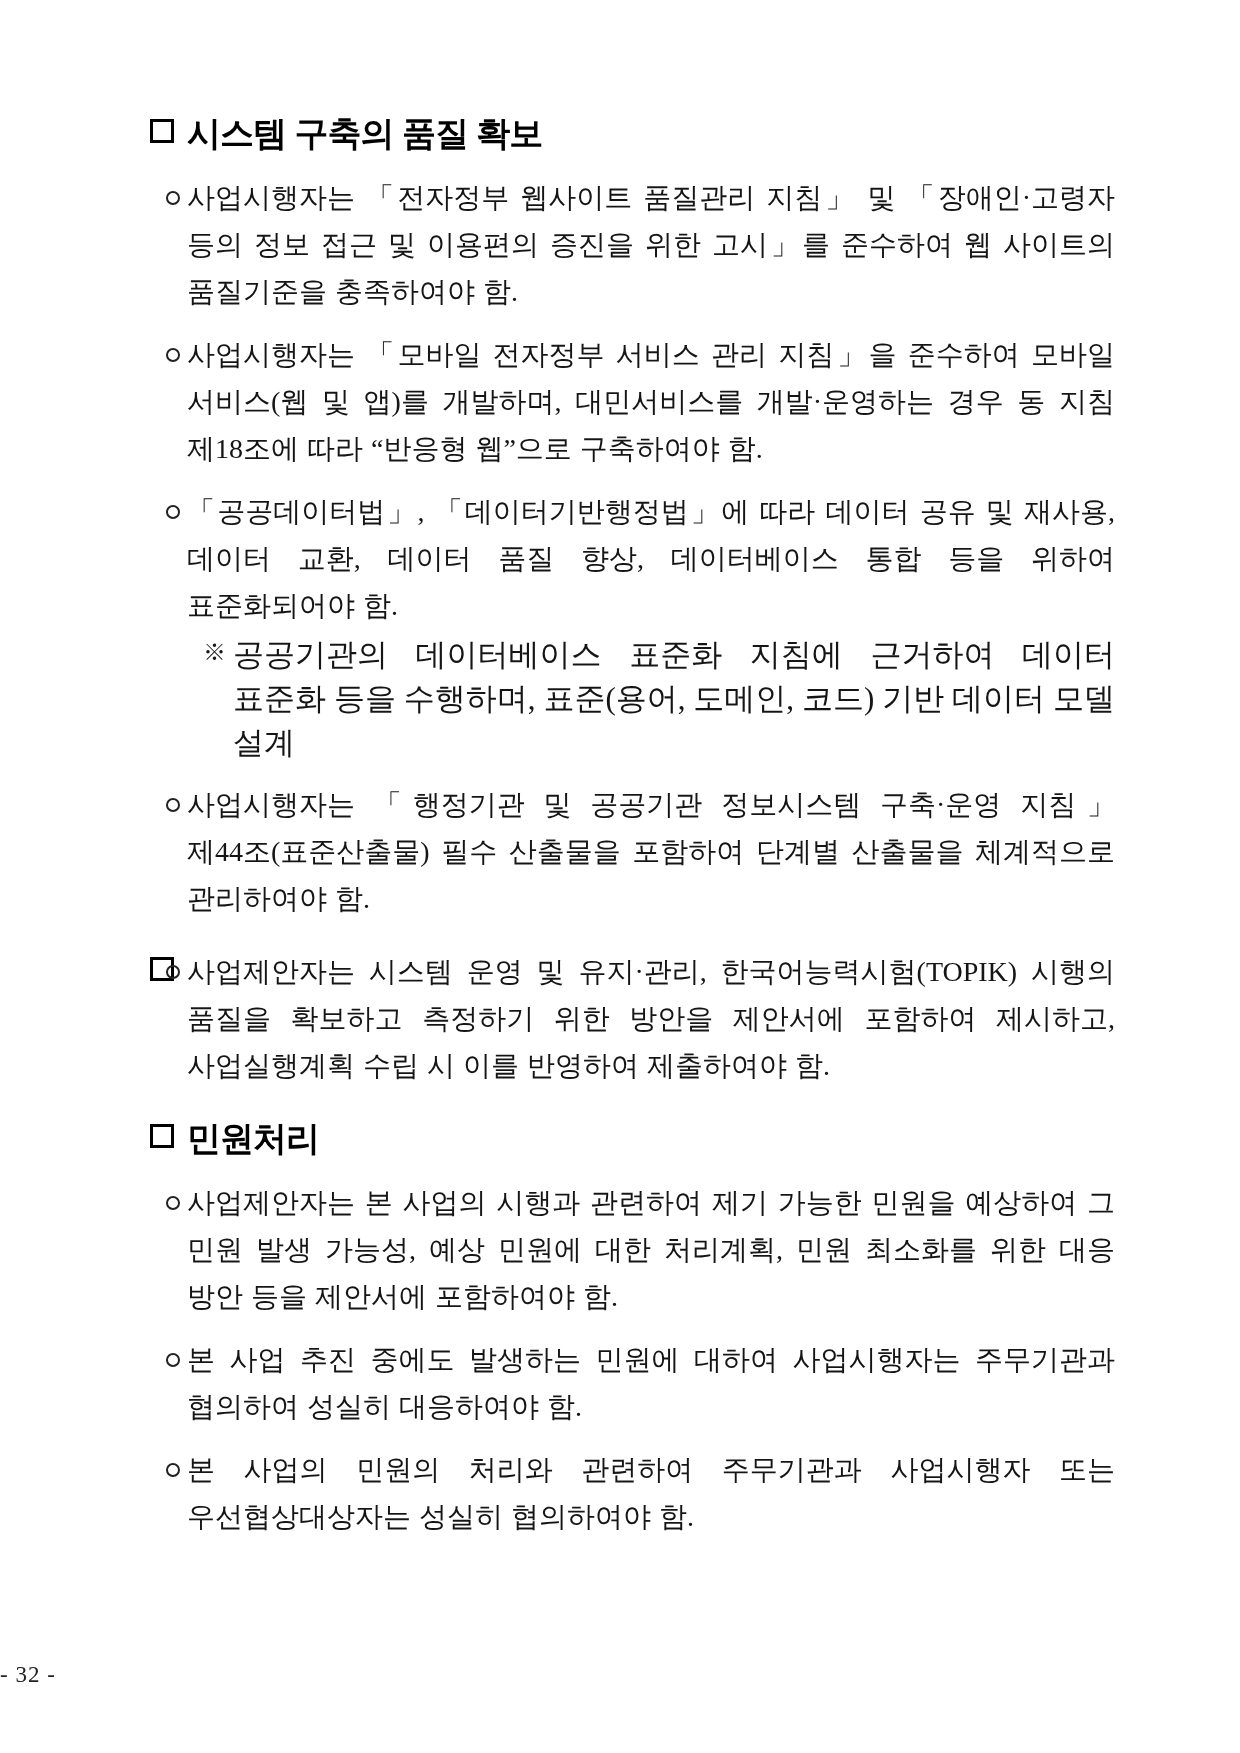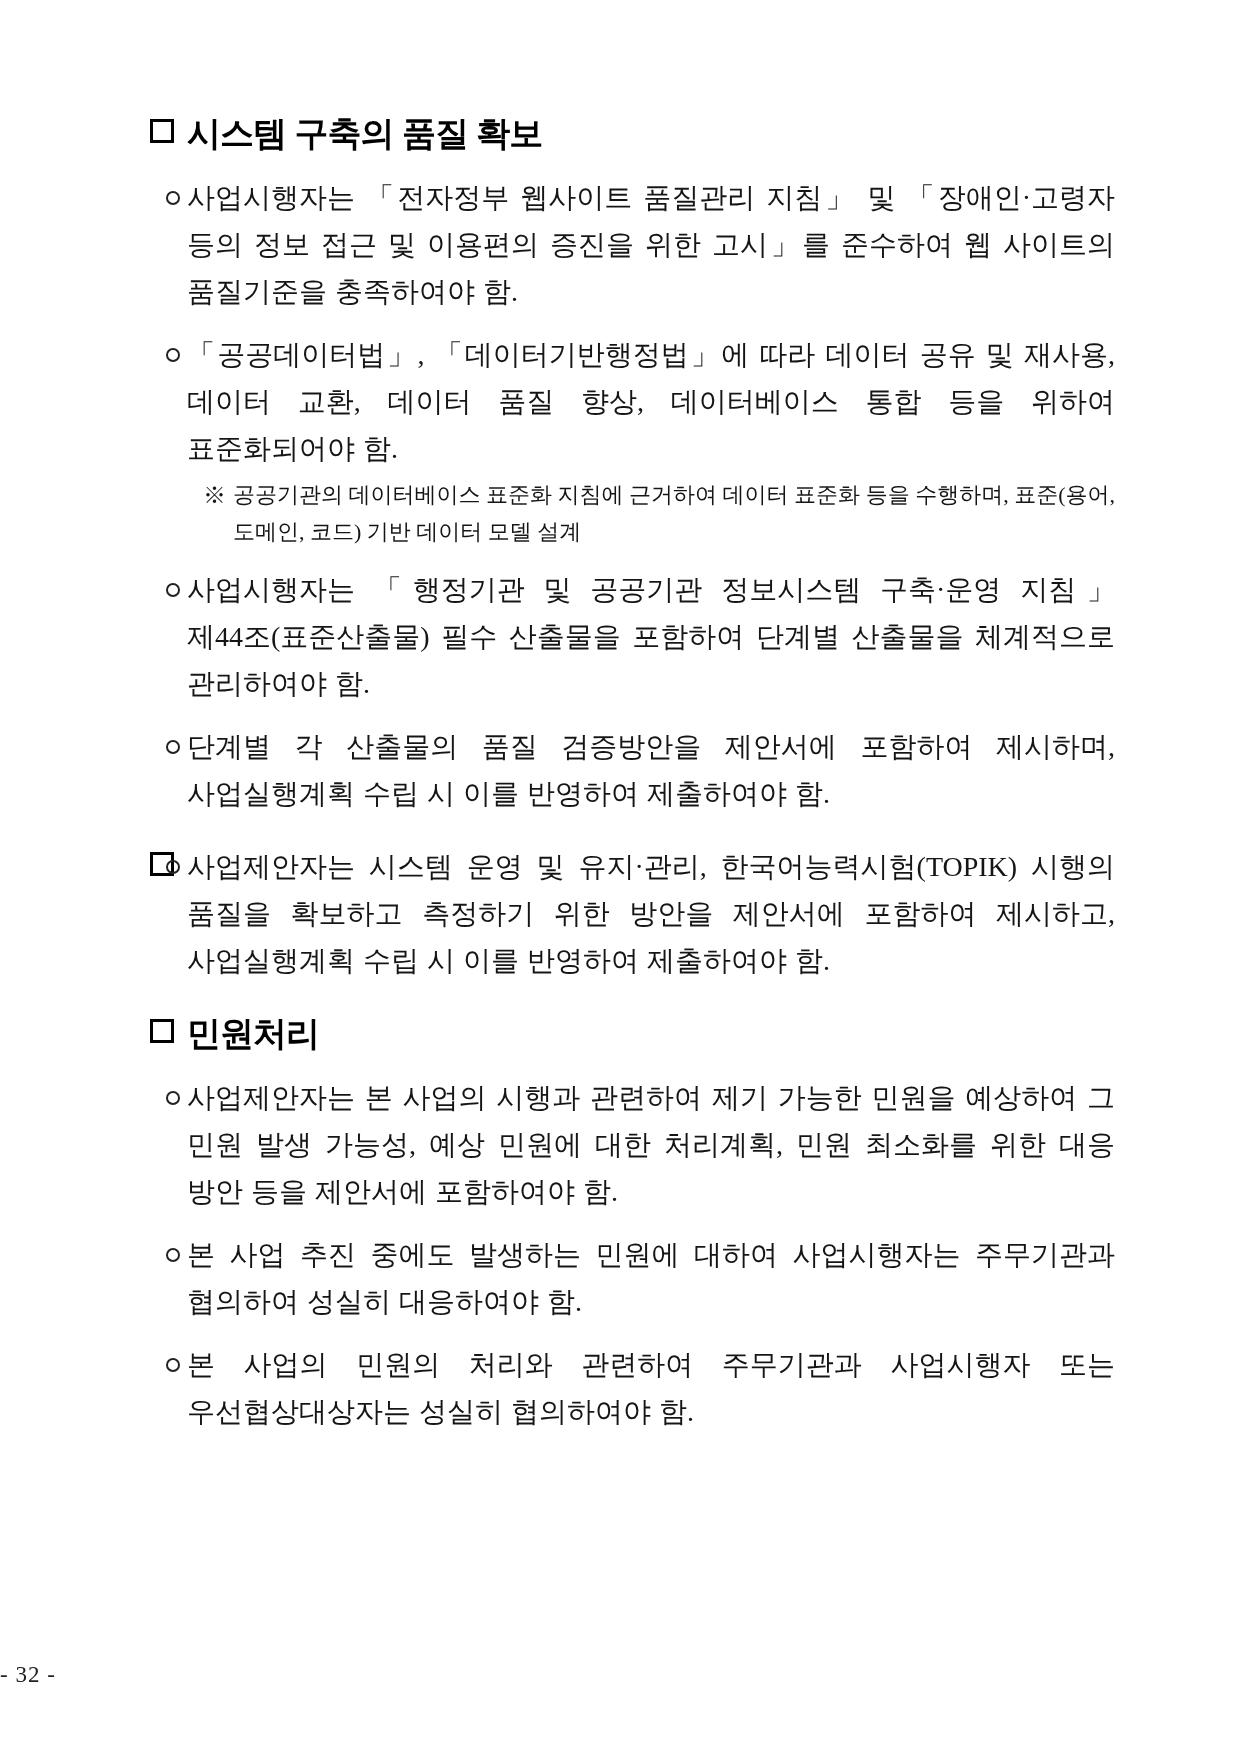--- a/index.html
+++ b/index.html
@@ -71,22 +71,22 @@
   }
   .note .mk {
     position: absolute;
     left: 16px;
     top: 0;
     font-size: 23px;
     line-height: 39px;
   }
   .note > p {
     margin: 0;
-    font-size: 22px;
-    line-height: 37px;
+    font-size: 31px;
+    line-height: 44px;
     text-align: justify;
     word-break: keep-all;
   }
   .pageno {
     position: absolute;
     left: 0;
     top: 1662px;
     width: 100%;
     text-align: left;
     font-size: 23px;
@@ -104,33 +104,33 @@
       <h2 class="hd">
         <span class="sq"></span>
         <span>시스템 구축의 품질 확보</span>
       </h2>
       <div class="item">
         <span class="cir"></span>
         <p>사업시행자는 「전자정부 웹사이트 품질관리 지침」 및 「장애인·고령자 등의 정보 접근 및 이용편의 증진을 위한 고시」를 준수하여 웹 사이트의 품질기준을 충족하여야 함.</p>
       </div>
       <div class="item">
         <span class="cir"></span>
+        <p>사업시행자는 「모바일 전자정부 서비스 관리 지침」을 준수하여 모바일 서비스(웹 및 앱)를 개발하며, 대민서비스를 개발·운영하는 경우 동 지침 제18조에 따라 “반응형 웹”으로 구축하여야 함.</p>
+      </div>
+      <div class="item">
+        <span class="cir"></span>
         <p>「공공데이터법」, 「데이터기반행정법」에 따라 데이터 공유 및 재사용, 데이터 교환, 데이터 품질 향상, 데이터베이스 통합 등을 위하여 표준화되어야 함.</p>
         <div class="note">
           <span class="mk">※</span>
           <p>공공기관의 데이터베이스 표준화 지침에 근거하여 데이터 표준화 등을 수행하며, 표준(용어, 도메인, 코드) 기반 데이터 모델 설계</p>
         </div>
       </div>
       <div class="item">
         <span class="cir"></span>
         <p>사업시행자는 「행정기관 및 공공기관 정보시스템 구축·운영 지침」 제44조(표준산출물)  필수  산출물을  포함하여  단계별  산출물을 체계적으로 관리하여야 함.</p>
-      </div>
-      <div class="item">
-        <span class="cir"></span>
-        <p>단계별 각 산출물의 품질 검증방안을 제안서에 포함하여 제시하며, 사업실행계획 수립 시 이를 반영하여 제출하여야 함.</p>
       </div>
     </section>
 
     <section class="sec">
       <h2 class="hd">
         <span class="sq"></span>
       </h2>
       <div class="item">
         <span class="cir"></span>
         <p>사업제안자는 시스템 운영 및 유지·관리, 한국어능력시험(TOPIK) 시행의 품질을 확보하고 측정하기 위한 방안을 제안서에 포함하여 제시하고, 사업실행계획 수립 시 이를 반영하여 제출하여야 함.</p>

